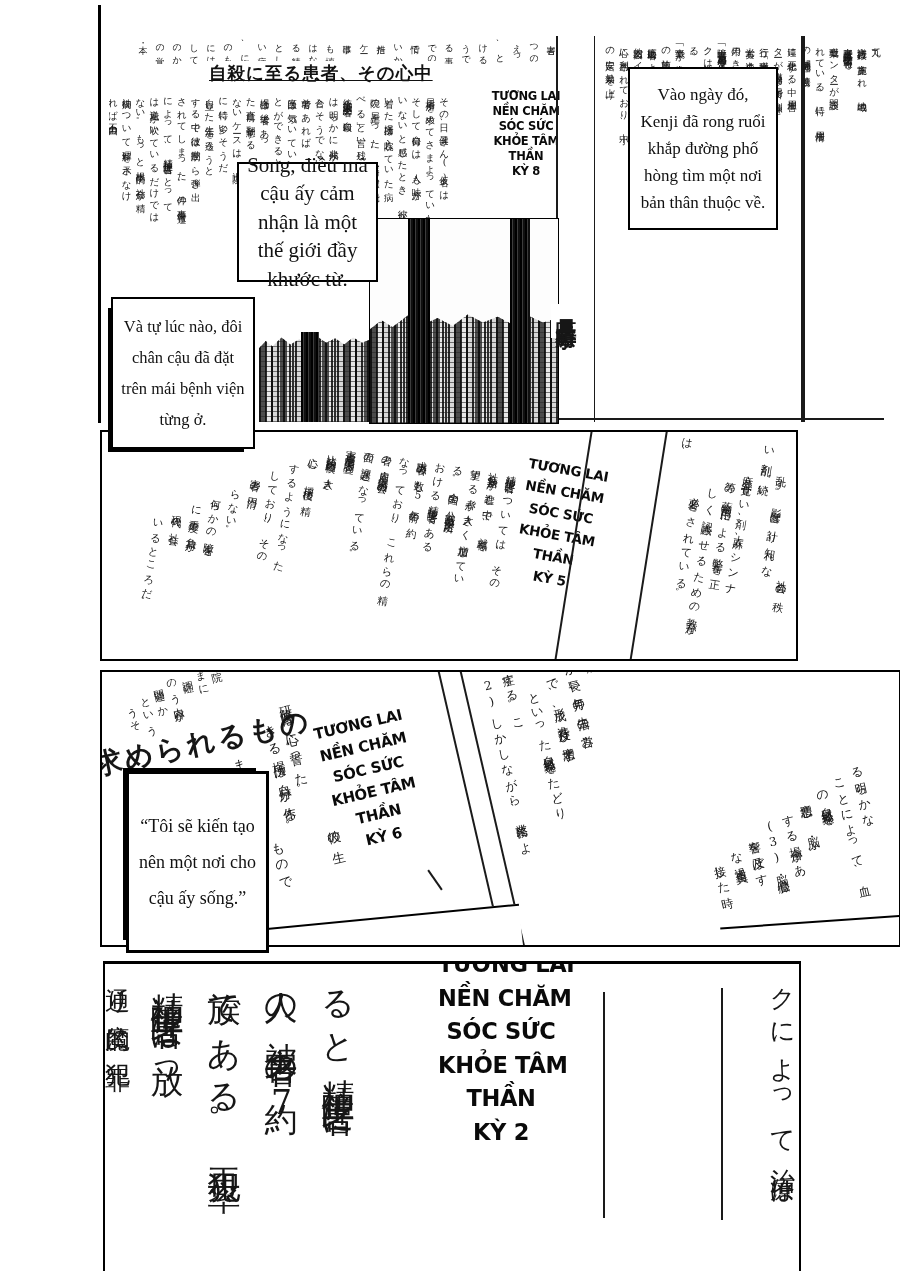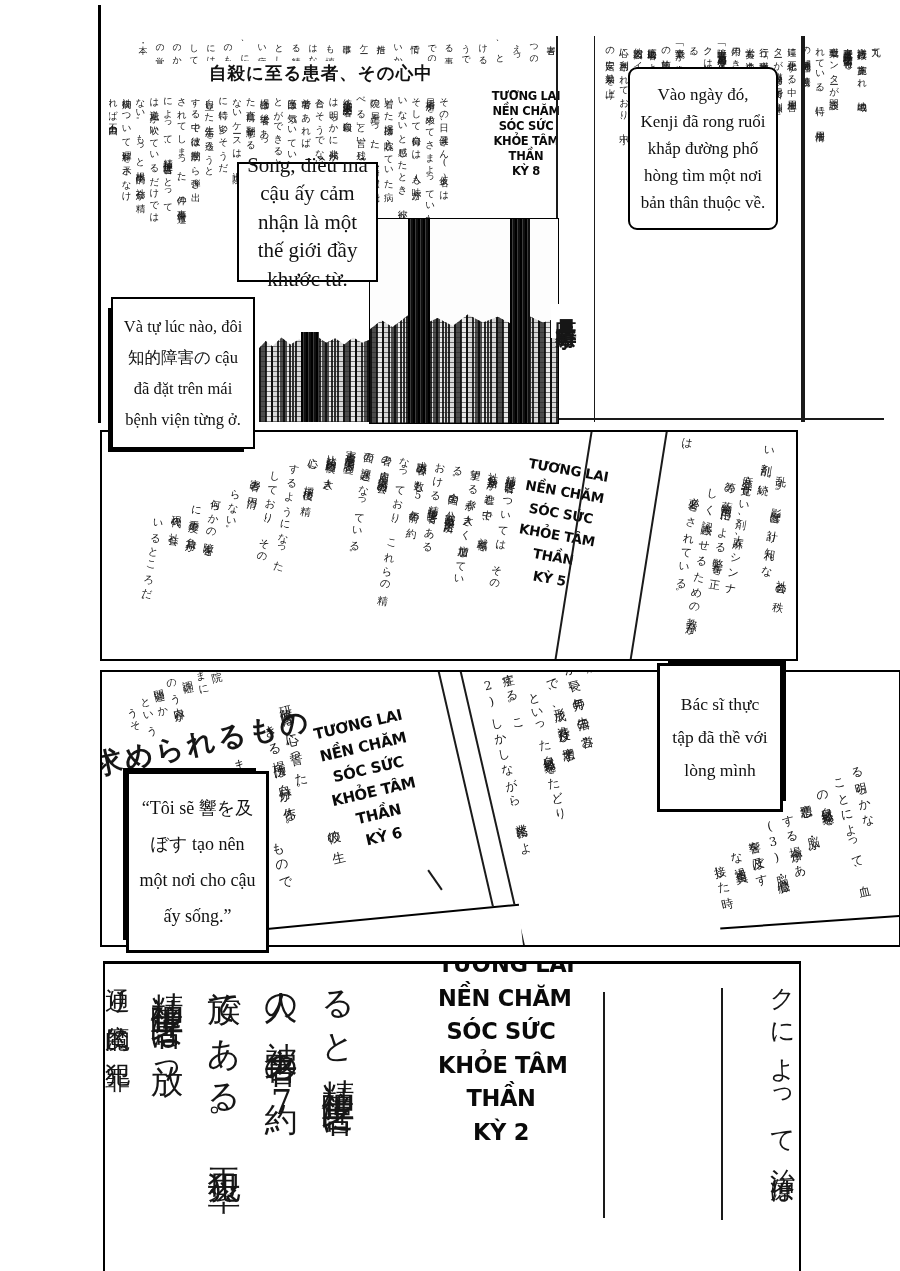--- a/index.html
+++ b/index.html
@@ -14,21 +14,21 @@
          justify-content:center;text-align:center;padding:4px 8px;box-sizing:border-box;
          font-family:"Liberation Serif","DejaVu Serif",serif;z-index:6;}
   .ep{position:absolute;font-family:"DejaVu Sans","Liberation Sans",sans-serif;font-weight:bold;
       text-align:center;color:#0a0a0a;letter-spacing:-0.3px;}
   .ep div{white-space:nowrap;}
 
   
   .s1{left:98px;top:5px;width:786px;height:418px;border-left:3px solid #000;}
   .s1 .frag{left:8px;top:33px;width:450px;height:26px;font-size:9px;line-height:17px;letter-spacing:1px;}
   .s1 .headline{position:absolute;left:105px;top:56px;font-family:"DejaVu Sans","Liberation Sans",sans-serif;
-      font-weight:bold;font-size:17.5px;letter-spacing:1px;margin:0;background:#fff;padding:0 3px;}
+      font-weight:bold;font-size:17.5px;letter-spacing:1px;margin:0;background:#fff;padding:0 3px;text-decoration:underline;}
   .s1 .s1l{left:8px;top:86px;width:342px;height:332px;font-size:9.5px;line-height:13.8px;letter-spacing:1.5px;}
   .ep4{left:388px;top:84px;width:74px;font-size:11.5px;line-height:15px;}
   .photo{position:absolute;left:268px;top:213px;width:188px;height:204px;border:1.5px solid #000;
          background:#fdfdfd;overflow:hidden;z-index:2;}
   .photo-ext{position:absolute;left:158px;top:327px;width:112px;height:90px;overflow:hidden;z-index:1;}
   .city{position:absolute;left:0;right:0;bottom:0;height:56%;
     background:
       repeating-linear-gradient(90deg,rgba(10,10,10,.85) 0 2px,transparent 2px 6px),
       repeating-linear-gradient(0deg,rgba(40,40,40,.6) 0 1px,transparent 1px 5px),
       repeating-linear-gradient(90deg,#4c4c4c 0 7px,#e7e7e7 7px 12px,#2e2e2e 12px 14px,#d8d8d8 14px 21px);
@@ -85,21 +85,21 @@
   .s4{left:103px;top:961px;width:694px;height:310px;border-top:3px solid #000;
       border-left:2.5px solid #000;border-right:2.5px solid #000;overflow:hidden;}
   .s4 .g4big{left:18px;top:2px;width:244px;height:306px;font-size:33px;line-height:57px;letter-spacing:6px;}
   .s4 .g4clip{left:-7px;top:4px;width:34px;height:304px;font-size:25px;line-height:30px;letter-spacing:4px;}
   .ep7{left:333px;top:-16px;width:126px;font-size:22.5px;line-height:33.5px;}
   .s4 .re{left:498px;top:28px;width:1.5px;height:226px;}
   .s4 .rf{left:616px;top:24px;width:1.5px;height:232px;}
   .s4 .g4r{left:655px;top:6px;width:38px;height:300px;font-size:25px;line-height:32px;letter-spacing:7px;}
 
   
-  .p-vao{left:628px;top:67px;width:150px;height:163px;font-size:17px;line-height:27px;border-radius:9px;}
+  .p-vao{left:628px;top:67px;width:150px;height:163px;font-size:17px;line-height:27px;}
   .p-song{left:229px;top:162px;width:141px;height:120px;font-size:21px;line-height:28.5px;margin-left:8px;}
   .p-va{left:111px;top:297px;width:144px;height:152px;font-size:16.5px;line-height:31px;
         box-shadow:-7px 7px 0 -4px #000;}
   .p-toi{left:126px;top:771px;width:143px;height:182px;font-size:18px;line-height:36px;
         border-width:3px;box-shadow:-8px -8px 0 -5px #000;}
   .p-bacsi{left:657px;top:663px;width:126px;height:149px;font-size:17.5px;line-height:33px;
         border-width:3px;box-shadow:7px -7px 0 -4px #000;}
 </style>
 </head>
 <body>
@@ -338,22 +338,19 @@
       </div>
   </section>
 
   <div class="panel p-vao">
     <span>Vào ngày đó, Kenji đã rong ruổi khắp đường phố hòng tìm một nơi bản thân thuộc về.</span>
   </div>
   <div class="panel p-song">
     <span>Song, điều mà cậu ấy cảm nhận là một thế giới đầy khước từ.</span>
   </div>
   <div class="panel p-va">
-    <span>Và tự lúc nào, đôi 知的障害の cậu đã đặt trên mái bệnh viện từng ở.</span>
+    <span>Và tự lúc nào, đôi chân cậu đã đặt trên mái bệnh viện từng ở.</span>
   </div>
   <div class="panel p-toi">
-    <span>“Tôi sẽ 響を及ぼす tạo nên một nơi cho cậu ấy sống.”</span>
+    <span>“Tôi sẽ kiến tạo nên một nơi cho cậu ấy sống.”</span>
   </div>
-  <div class="panel p-bacsi">
-    <span>Bác sĩ thực tập đã thề với lòng mình</span>
-  </div>
 
 </div>
 
 </body></html>

